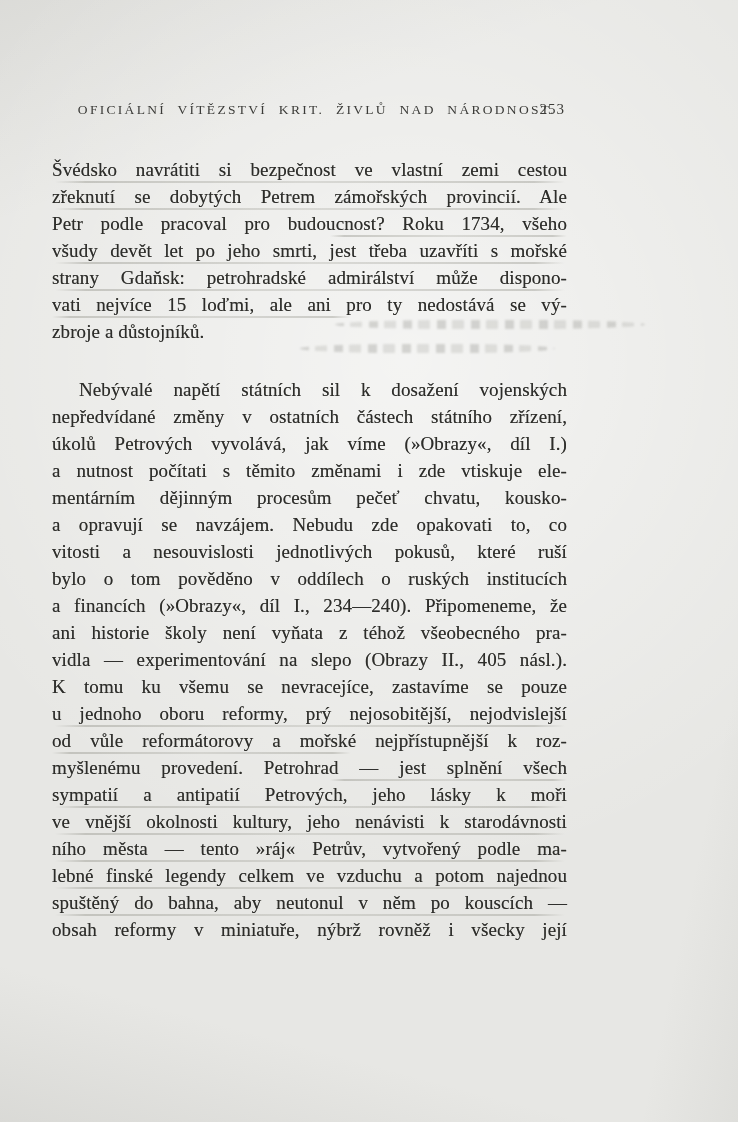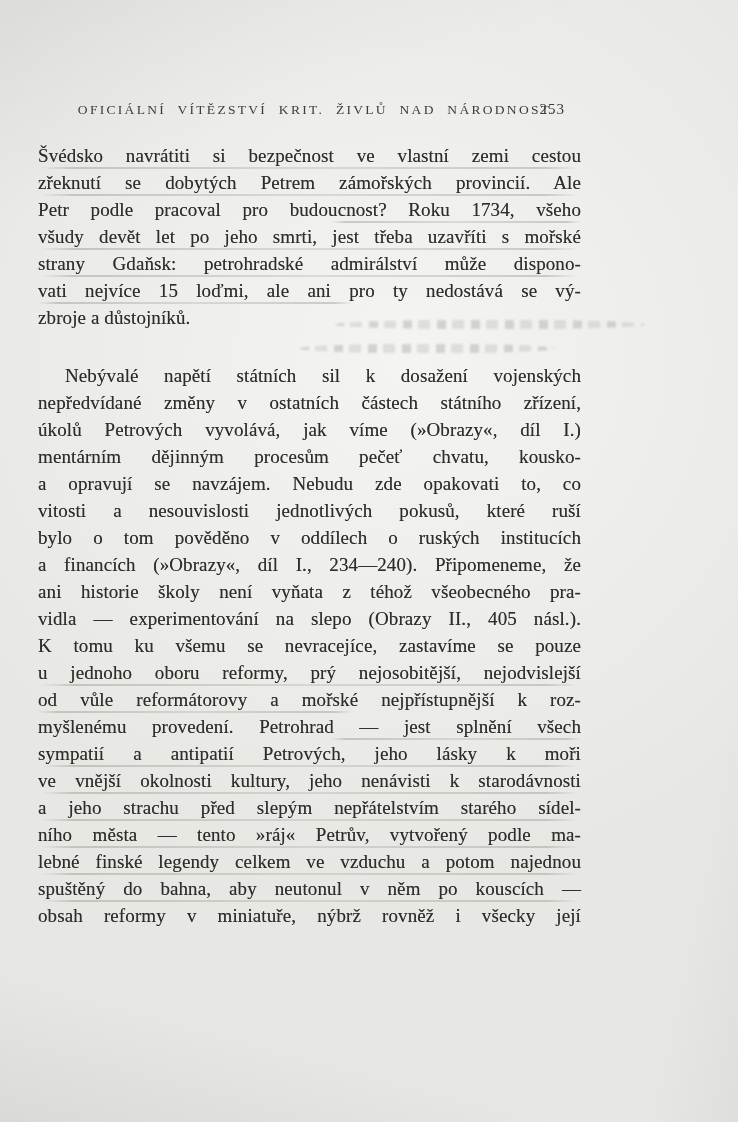--- a/index.html
+++ b/index.html
@@ -25,21 +25,21 @@
     position:absolute; left:0; right:25px; text-align:right;
     letter-spacing:2.3px; word-spacing:6px;
   }
   .running-head .pagenum {
     position:absolute; right:16px; top:-1px; font-size:15px; letter-spacing:1px;
   }
   .textblock {
     position:absolute; left:38px; top:142px; width:543px;
     font-size:19px; line-height:27px;
   }
-  .para { margin:0; }
+  .para { margin:14px; }
   .para + .para { margin-top:31px; }
   .line {
     text-align:justify;
     text-align-last:justify;
     letter-spacing:0.1px;
     color:#2d2d2a;
     text-shadow:0 0 0.5px rgba(45,45,42,0.55);
   }
   .line.indent  { text-indent:27px; }
   .line.endline { text-align-last:left; }
@@ -89,34 +89,34 @@
       <div class="line ul">všudy devět let po jeho smrti, jest třeba uzavříti s mořské</div>
       <div class="line ul">strany Gdaňsk: petrohradské admirálství může dispono-</div>
       <div class="line ul-l">vati nejvíce 15 loďmi, ale ani pro ty nedostává se vý-</div>
       <div class="line endline">zbroje a důstojníků.</div>
     </div>
 
     <div class="para">
       <div class="line indent">Nebývalé napětí státních sil k dosažení vojenských</div>
       <div class="line">nepředvídané změny v ostatních částech státního zřízení,</div>
       <div class="line">úkolů Petrových vyvolává, jak víme (»Obrazy«, díl I.)</div>
+      <div class="line">a nutnost počítati s těmito změnami i zde vtiskuje ele-</div>
       <div class="line">mentárním dějinným procesům pečeť chvatu, kousko-</div>
       <div class="line">a opravují se navzájem. Nebudu zde opakovati to, co</div>
       <div class="line">vitosti a nesouvislosti jednotlivých pokusů, které ruší</div>
       <div class="line">bylo o tom pověděno v oddílech o ruských institucích</div>
       <div class="line">a financích (»Obrazy«, díl I., 234—240). Připomeneme, že</div>
       <div class="line">ani historie školy není vyňata z téhož všeobecného pra-</div>
       <div class="line">vidla — experimentování na slepo (Obrazy II., 405 násl.).</div>
       <div class="line">K tomu ku všemu se nevracejíce, zastavíme se pouze</div>
       <div class="line ul">u jednoho oboru reformy, prý nejosobitější, nejodvislejší</div>
       <div class="line ul-l">od vůle reformátorovy a mořské nejpřístupnější k roz-</div>
       <div class="line ul-r">myšlenému provedení. Petrohrad — jest splnění všech</div>
       <div class="line ul">sympatií a antipatií Petrových, jeho lásky k moři</div>
       <div class="line ul">ve vnější okolnosti kultury, jeho nenávisti k starodávnosti</div>
-      <div class="line ul">a jeho strachu před slepým nepřátelstvím starého sídel-</div>
       <div class="line ul">ního města — tento »ráj« Petrův, vytvořený podle ma-</div>
       <div class="line ul">lebné finské legendy celkem ve vzduchu a potom najednou</div>
       <div class="line ul">spuštěný do bahna, aby neutonul v něm po kouscích —</div>
       <div class="line">obsah reformy v miniatuře, nýbrž rovněž i všecky její</div>
     </div>
 
   </div>
 </div>
 
 </body></html>

